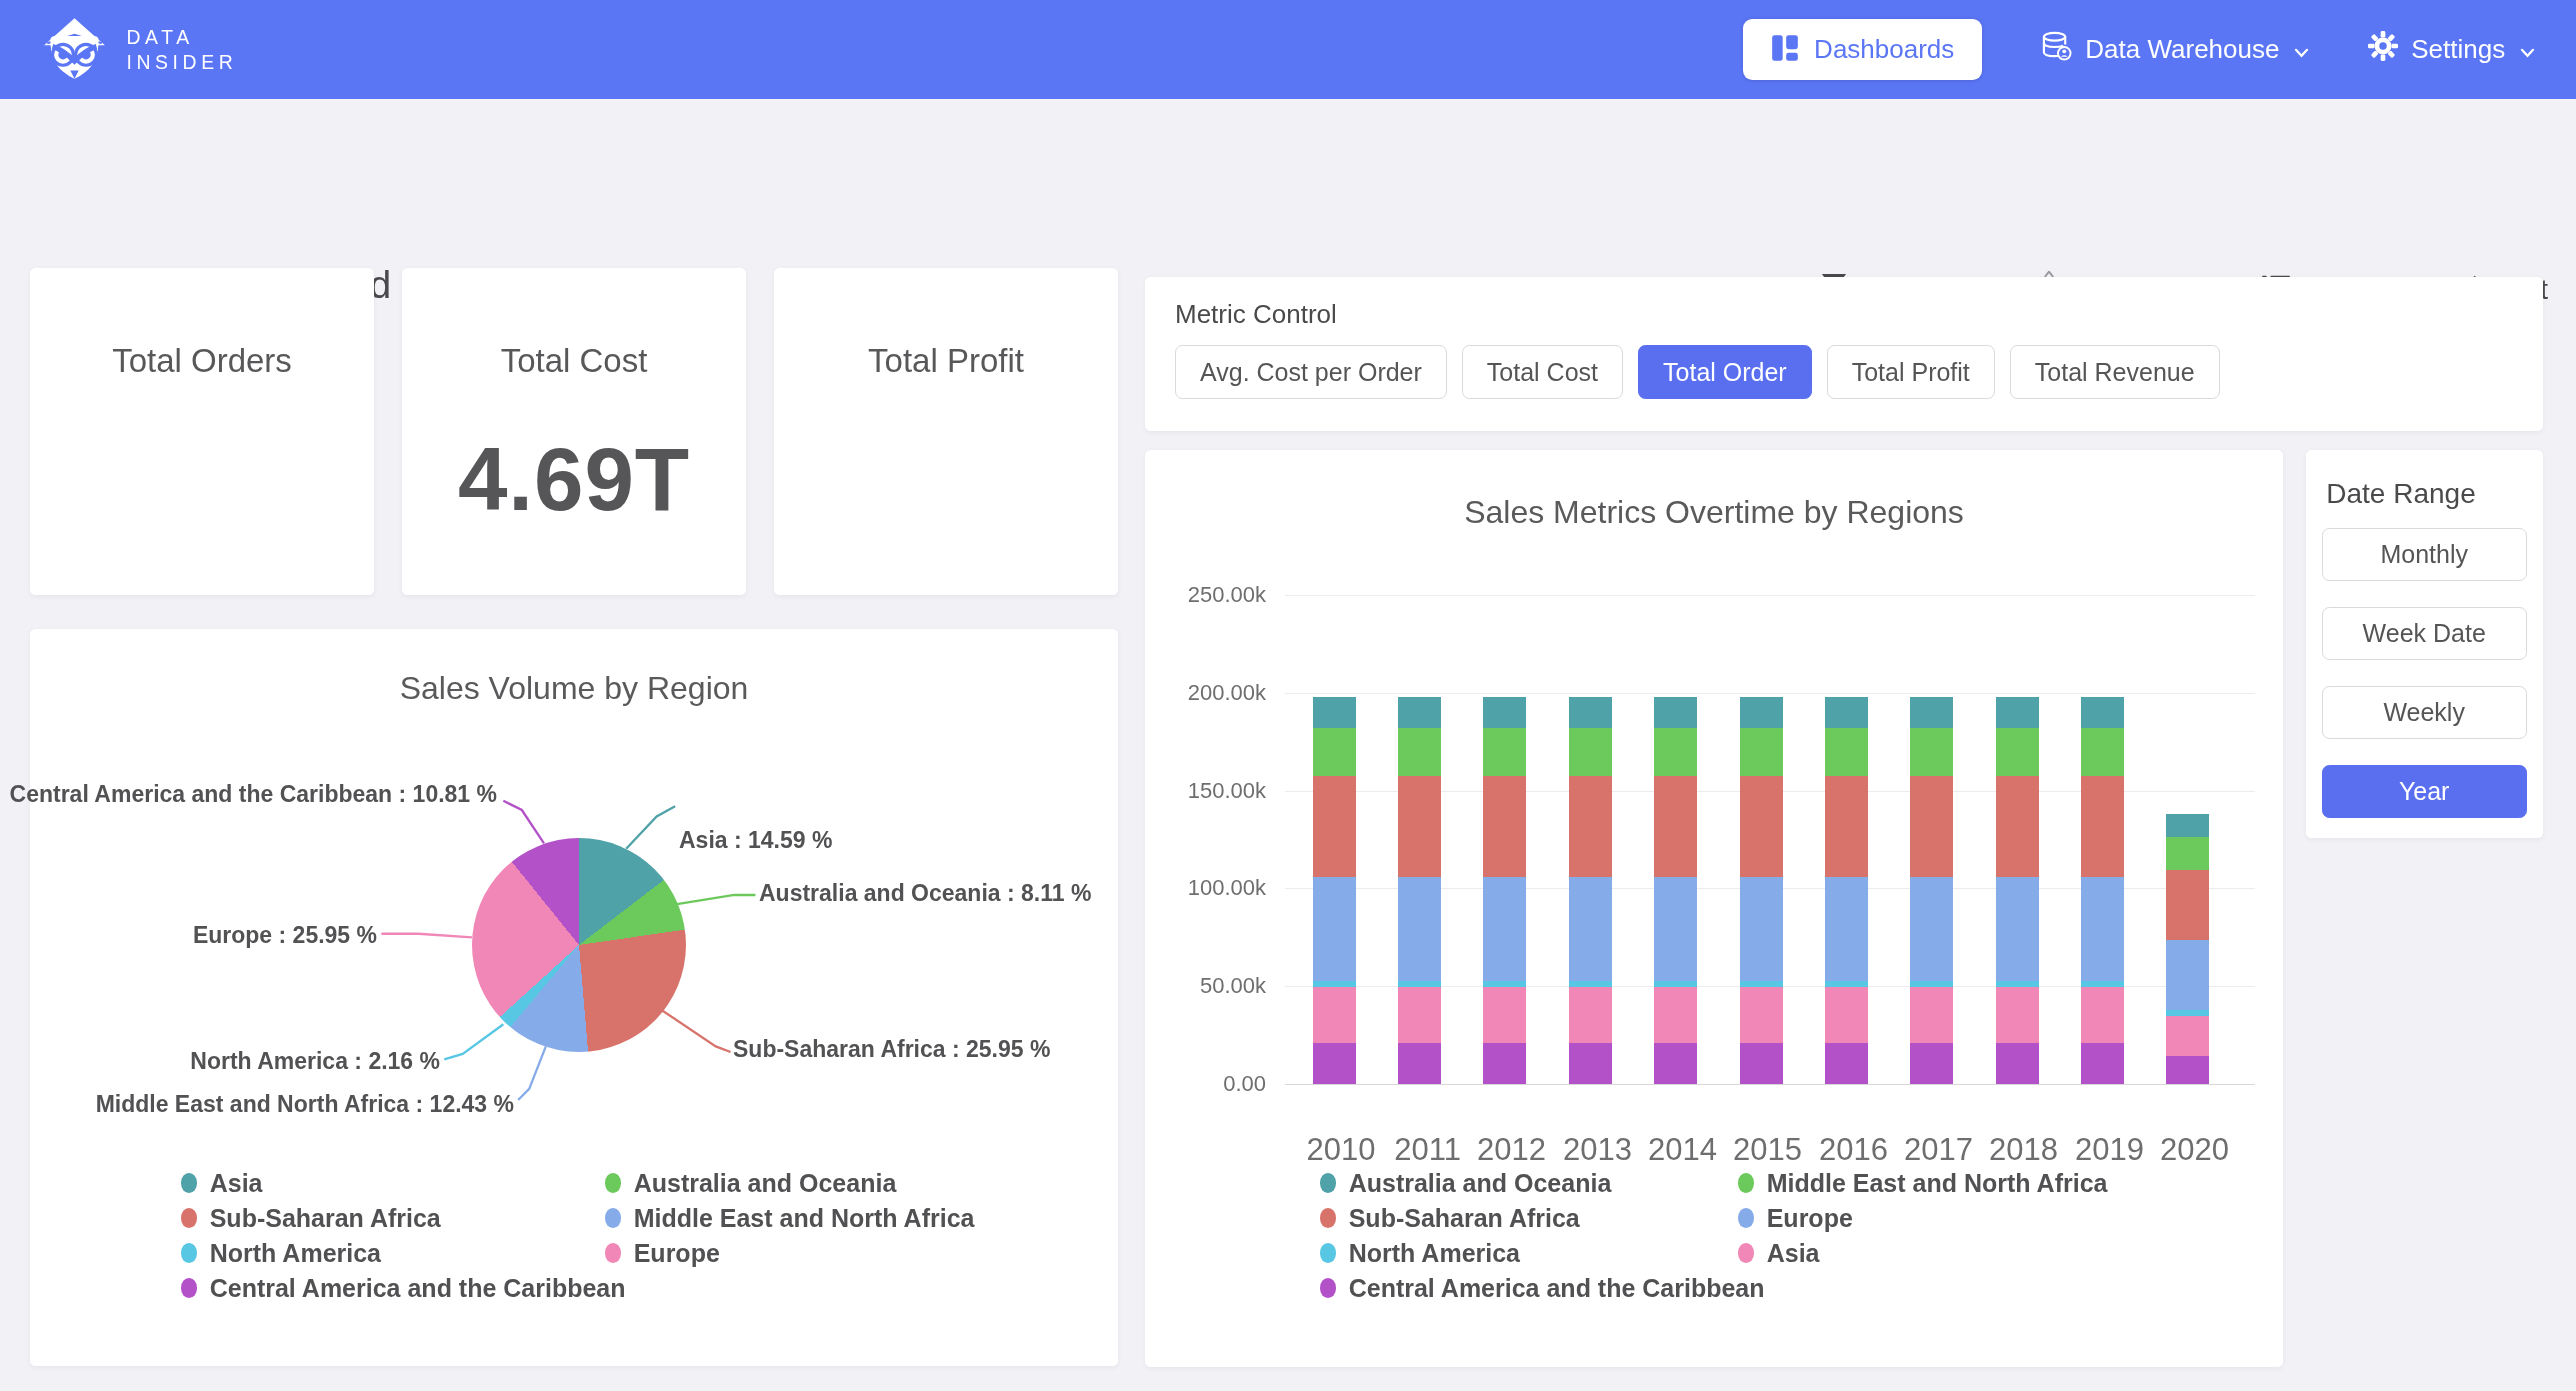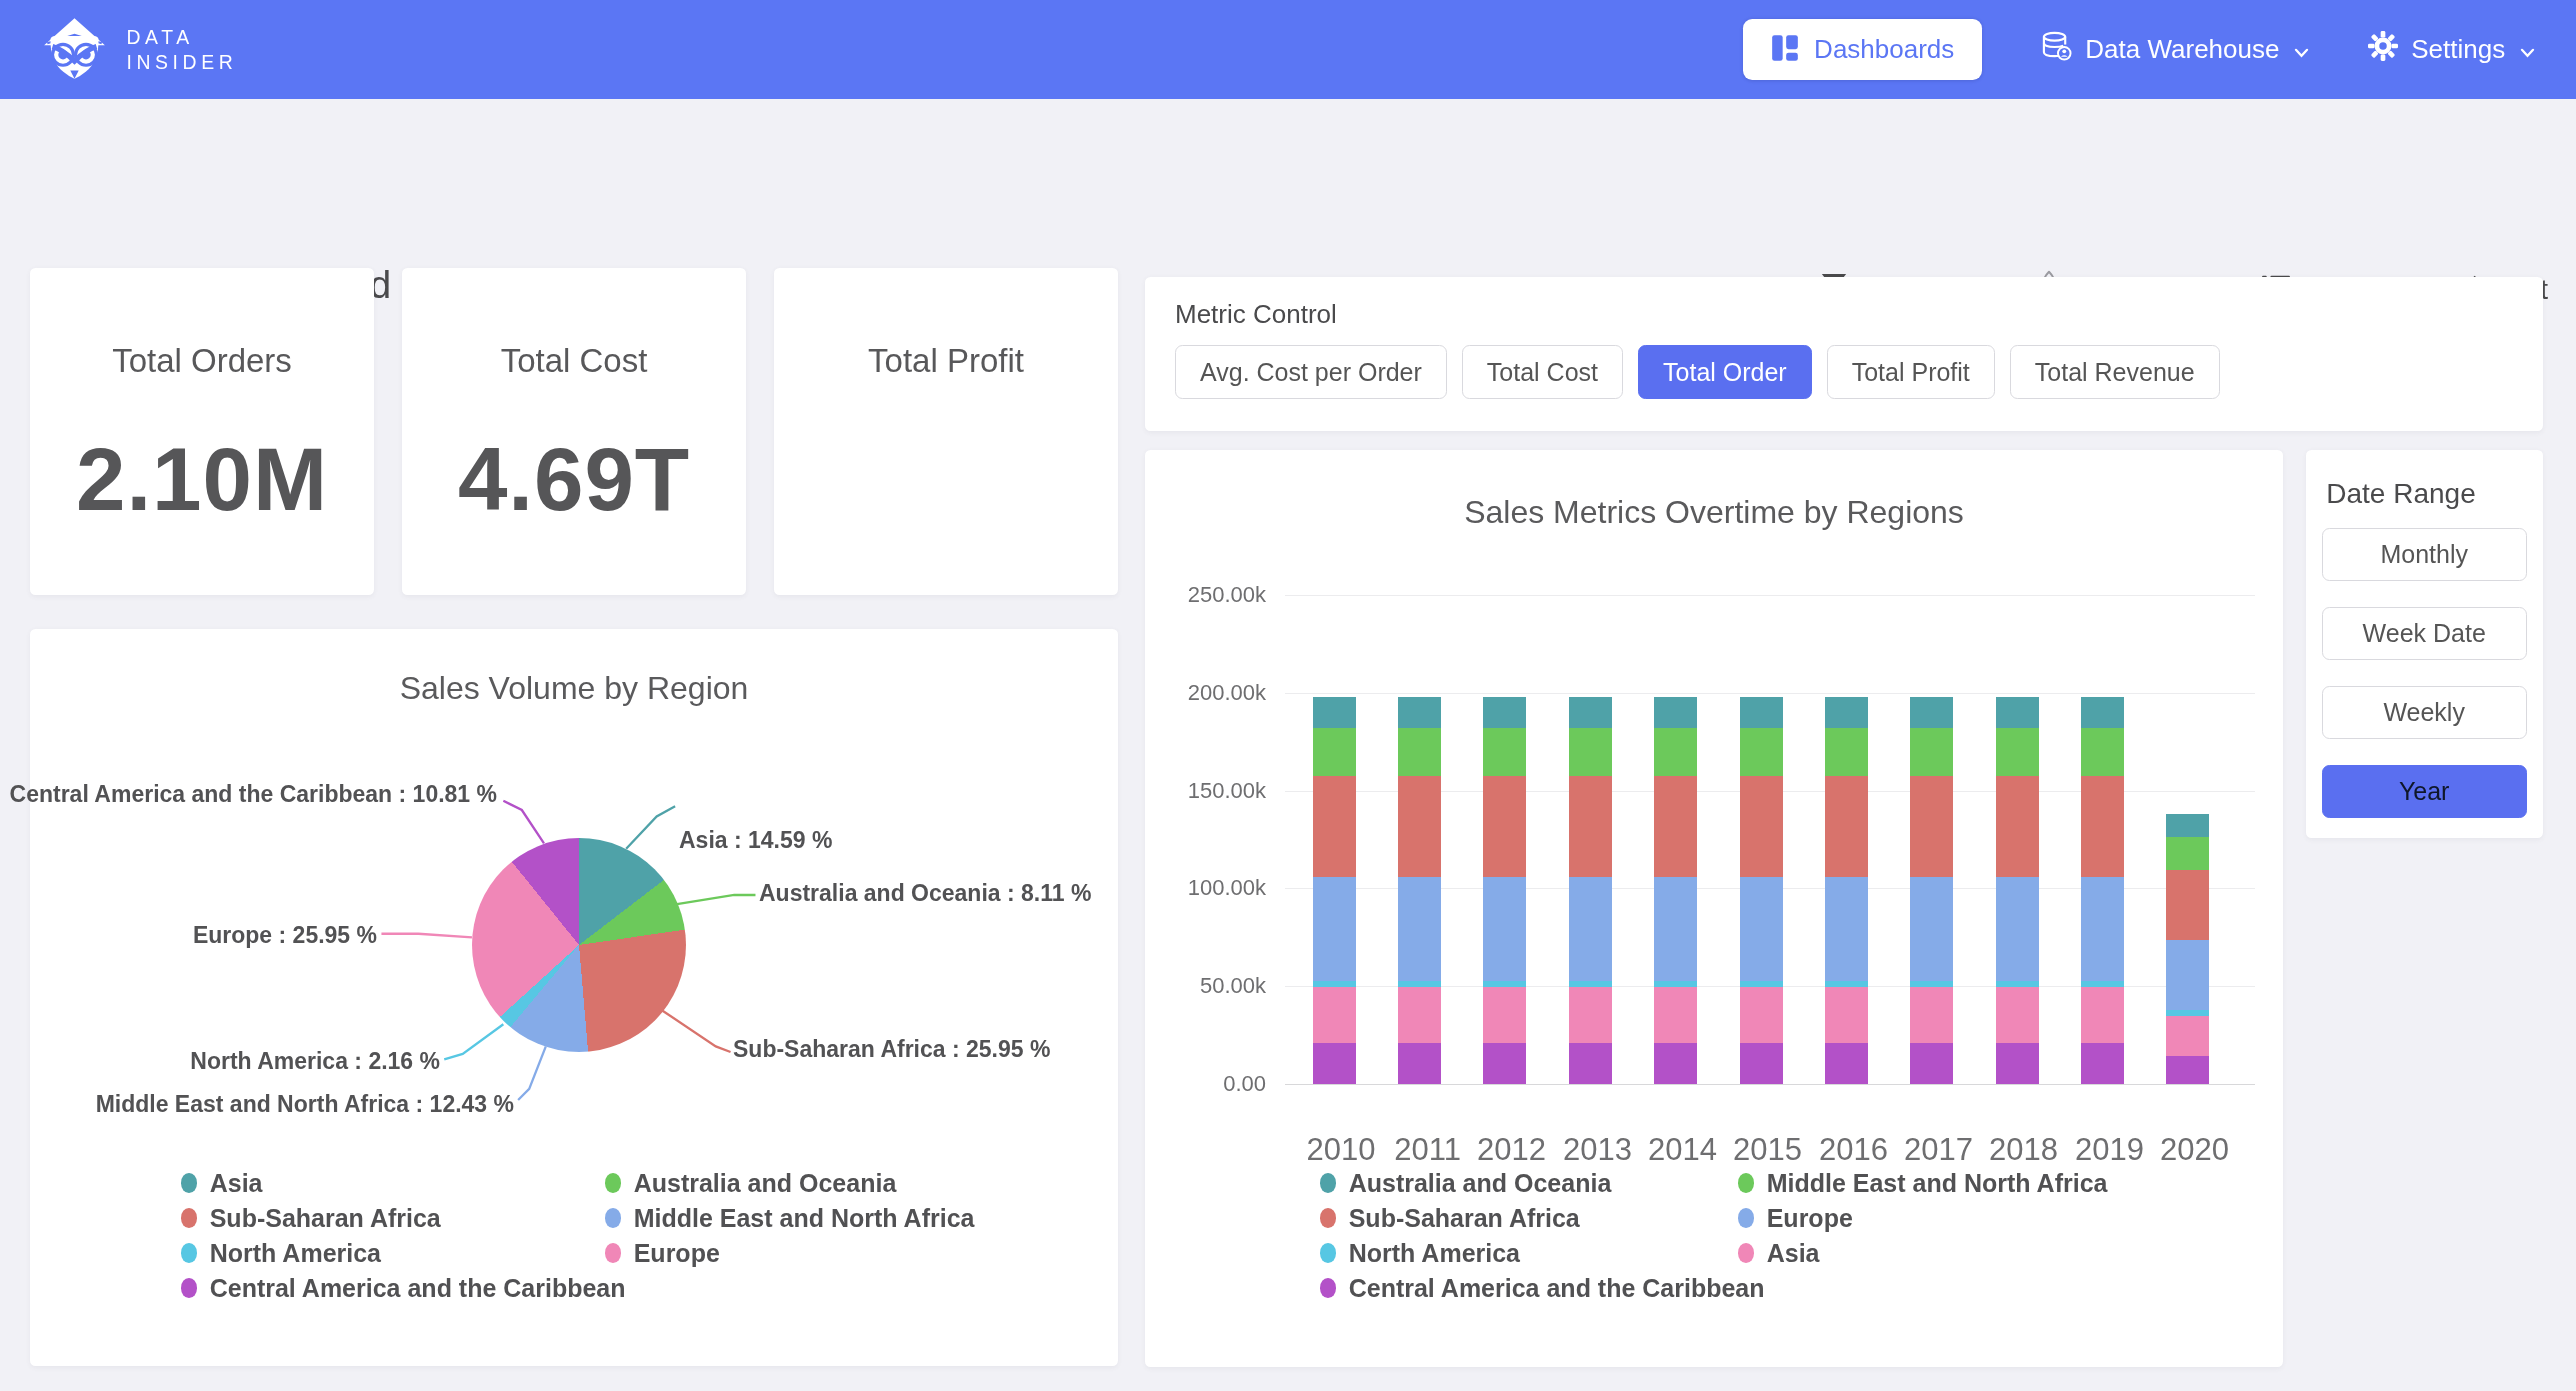--- a/index.html
+++ b/index.html
@@ -51,21 +51,21 @@
   .metric-buttons{position:absolute;left:30px;top:68px;display:flex;gap:15px;}
   .m-btn{height:54px;border:0.9px solid var(--border);border-radius:7.4px;background:#fff;
     display:flex;align-items:center;padding:0 24px;font-size:25px;color:#555;cursor:pointer;white-space:nowrap;}
   .m-btn.selected{background:var(--accent);border-color:var(--accent);color:#fff;}
   
   .date-card{left:2306px;top:450px;width:237px;height:388px;}
   .date-title{position:absolute;left:20.3px;top:28px;font-size:28px;color:var(--txt-dark);}
   .date-buttons{position:absolute;left:15.7px;top:78px;width:205px;display:flex;flex-direction:column;gap:26px;}
   .d-btn{height:53px;border:0.9px solid var(--border);border-radius:7.4px;background:#fff;
     display:flex;align-items:center;justify-content:center;font-size:25px;color:#555;cursor:pointer;}
-  .d-btn.selected{background:var(--accent);border-color:var(--accent);color:#0f172a;}
+  .d-btn.selected{background:var(--accent);border-color:var(--accent);color:#ffffff;}
   
   .pie-card{left:30px;top:629px;width:1088px;height:737px;}
   .chart-title{position:absolute;width:100%;text-align:center;font-size:32px;color:#5A5A5C;}
   .pie-title{top:41px;}
   .pie-circle{position:absolute;left:442px;top:209px;width:214px;height:214px;border-radius:50%;}
   .pie-label{position:absolute;font-size:23px;font-weight:bold;color:#525254;white-space:nowrap;}
   .pie-lines{position:absolute;left:0;top:0;pointer-events:none;}
   
   .bar-card{left:1145px;top:450px;width:1138px;height:917px;}
   .bar-title{top:44px;}
@@ -448,21 +448,20 @@
   <div class="date-buttons" id="date-buttons">
       <div class="d-btn">Monthly</div>
       <div class="d-btn">Week Date</div>
       <div class="d-btn">Weekly</div>
       <div class="d-btn selected">Year</div>
     </div>
 </div>
 
 <div class="card kpi-card" style="left: 30px;">
     <div class="kpi-label">Total Orders</div>
-    <div class="kpi-value">2.10M</div>
   </div>
 <div class="card kpi-card" style="left: 402px;">
     <div class="kpi-label">Total Cost</div>
     <div class="kpi-value">4.69T</div>
   </div>
 <div class="card kpi-card" style="left: 774px;">
     <div class="kpi-label">Total Profit</div>
   </div>
 
 

